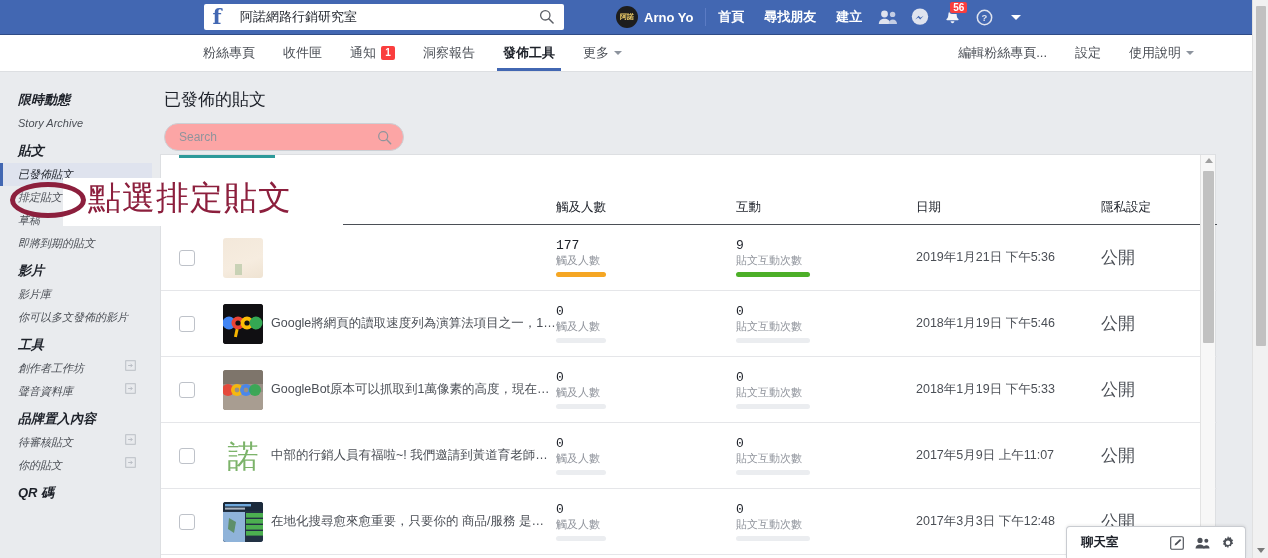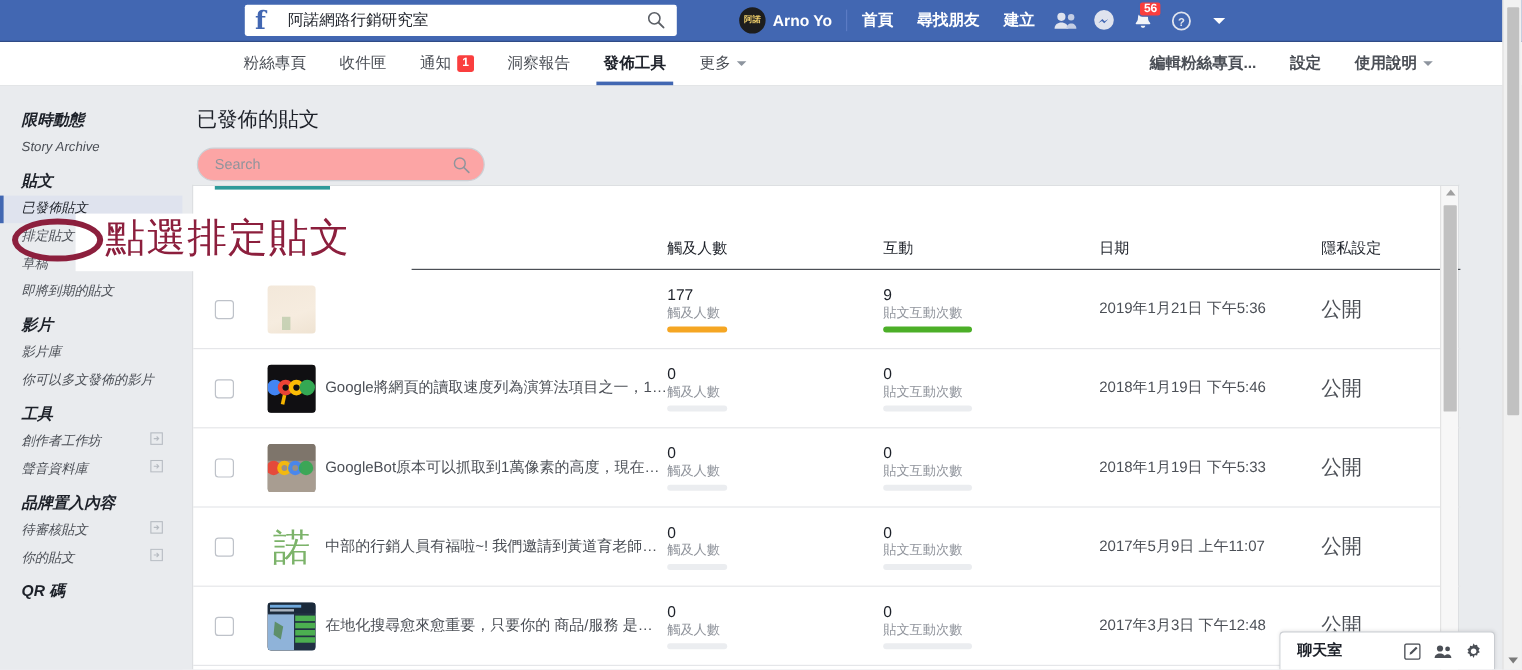--- a/index.html
+++ b/index.html
@@ -134,21 +134,20 @@
   }
   .caret-gray {
     width: 0; height: 0; margin-left: 5px;
     border-left: 4px solid transparent;
     border-right: 4px solid transparent;
     border-top: 4px solid #8d949e;
   }
   .tabs-right {
     margin-left: auto; margin-right: 60px;
     display: flex;
-    font-weight: bold;
   }
 
   
   .sidebar {
     position: absolute; top: 72px; left: 0;
     width: 152px; height: 486px;
     background: #e9ebee;
     padding-top: 12px;
     font-size: 13px;
     font-style: italic;
@@ -263,21 +262,21 @@
     width: 40px; height: 40px; flex: none;
     margin-left: 28px; border-radius: 3px;
     overflow: hidden; background: #dcdcdc;
   }
   .post-txt {
     margin-left: 8px; font-size: 12.5px;
     color: #4b4f56;
     white-space: nowrap; overflow: hidden;
     text-overflow: ellipsis; max-width: 300px;
   }
-  .td-metric { width: 180px; }
+  .td-metric { width: 180px; font-family: Liberation Mono, monospace; }
   .m-num { font-size: 13px; color: #1d2129; line-height: 16px; }
   .m-lbl { font-size: 11px; color: #90949c; line-height: 15px; }
   .m-bar { height: 5px; border-radius: 3px; margin-top: 3px; }
   .td-date { width: 185px; color: #4b4f56; font-size: 12.5px; }
   .td-priv { width: 110px; color: #4b4f56; font-size: 17px; }
 
   
   .inner-scroll {
     position: absolute; top: 0; right: 0;
     width: 15px; height: 404px;

